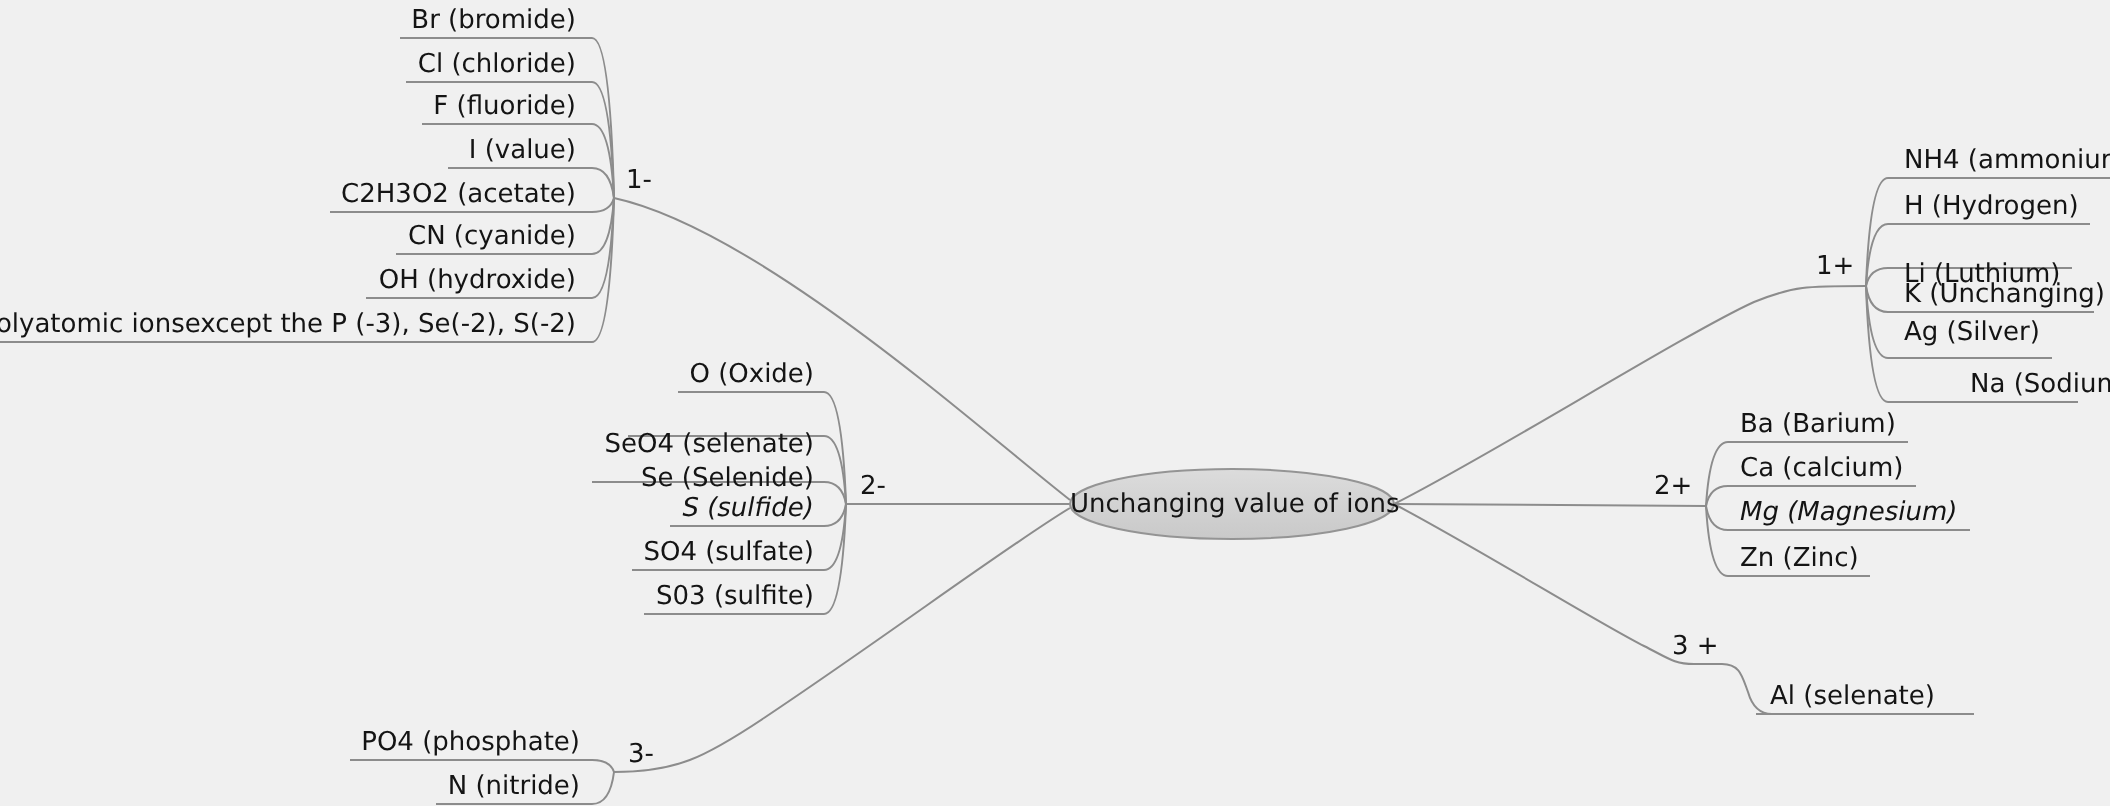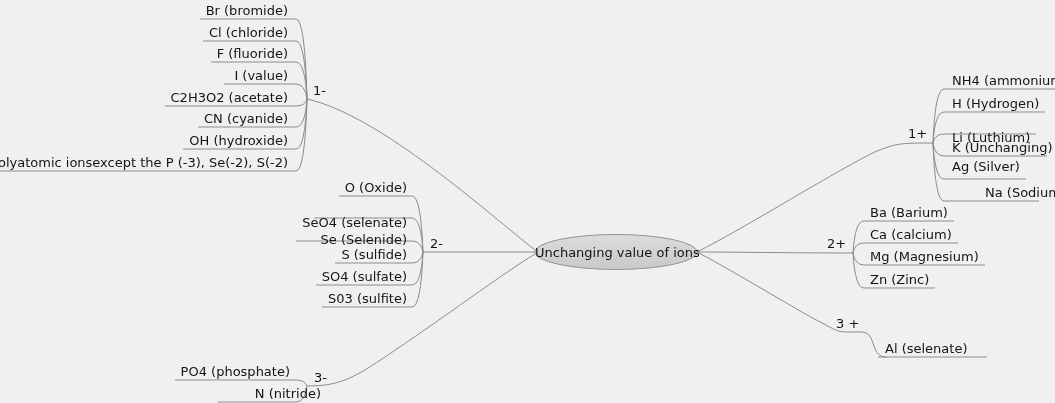--- a/index.html
+++ b/index.html
@@ -92,34 +92,34 @@
       <div class="node" style="top: 46px; right: 767px;">F (fluoride)</div>
       <div class="node" style="top: 68px; right: 767px;">I (value)</div>
       <div class="node" style="top: 90px; right: 767px;">C2H3O2 (acetate)</div>
       <div class="node" style="top: 111px; right: 767px;">CN (cyanide)</div>
       <div class="node" style="top: 133px; right: 767px;">OH (hydroxide)</div>
       <div class="node" style="top: 155px; right: 767px;">All polyatomic ionsexcept the P (-3), Se(-2), S(-2)</div>
       <div class="branch-label" style="left: 430px; top: 236px;">2-</div>
       <div class="node" style="top: 180px; right: 648px; text-align: right;">O (Oxide)</div>
       <div class="node" style="top: 212px; right: 648px; margin-top: 20px;">Se (Selenide)</div>
       <div class="node" style="top: 215px; right: 648px;">SeO4 (selenate)</div>
-      <div class="node" style="top: 247px; right: 648px;">S (sulfide)</div>
+      <div class="node" style="top: 247px; right: 648px; font-style: italic;">S (sulfide)</div>
       <div class="node" style="top: 269px; right: 648px;">SO4 (sulfate)</div>
       <div class="node" style="top: 291px; right: 648px;">S03 (sulfite)</div>
       <div class="branch-label" style="left: 314px; top: 370px;">3-</div>
       <div class="node" style="top: 364px; right: 765px;">PO4 (phosphate)</div>
-      <div class="node" style="top: 386px; right: 734px; text-align: center;">N (nitride)</div>
+      <div class="node" style="top: 386px; right: 765px; text-align: center;">N (nitride)</div>
       <div class="branch-label" style="left: 908px; top: 126px;">1+</div>
       <div class="node" style="top: 73px; left: 952px;">NH4 (ammonium)</div>
       <div class="node" style="top: 96px; left: 952px;">H (Hydrogen)</div>
       <div class="node" style="top: 118px; left: 952px; margin-top: 12px;">Li (Luthium)</div>
       <div class="node" style="top: 140px; left: 952px;">K (Unchanging)</div>
       <div class="node" style="top: 159px; left: 952px;">Ag (Silver)</div>
       <div class="node" style="top: 185px; left: 952px; margin-left: 33px;">Na (Sodium)</div>
       <div class="branch-label" style="left: 827px; top: 236px;">2+</div>
       <div class="node" style="top: 205px; left: 870px;">Ba (Barium)</div>
       <div class="node" style="top: 227px; left: 870px;">Ca (calcium)</div>
-      <div class="node" style="top: 249px; left: 870px;">Mg (Magnesium)</div>
+      <div class="node" style="top: 249px; left: 870px; font-style: italic;">Mg (Magnesium)</div>
       <div class="node" style="top: 272px; left: 870px;">Zn (Zinc)</div>
       <div class="branch-label" style="left: 836px; top: 316px;">3 +</div>
       <div class="node" style="top: 341px; left: 885px;">Al (selenate)</div>
     </div>
 </div>
 
 </body></html>

